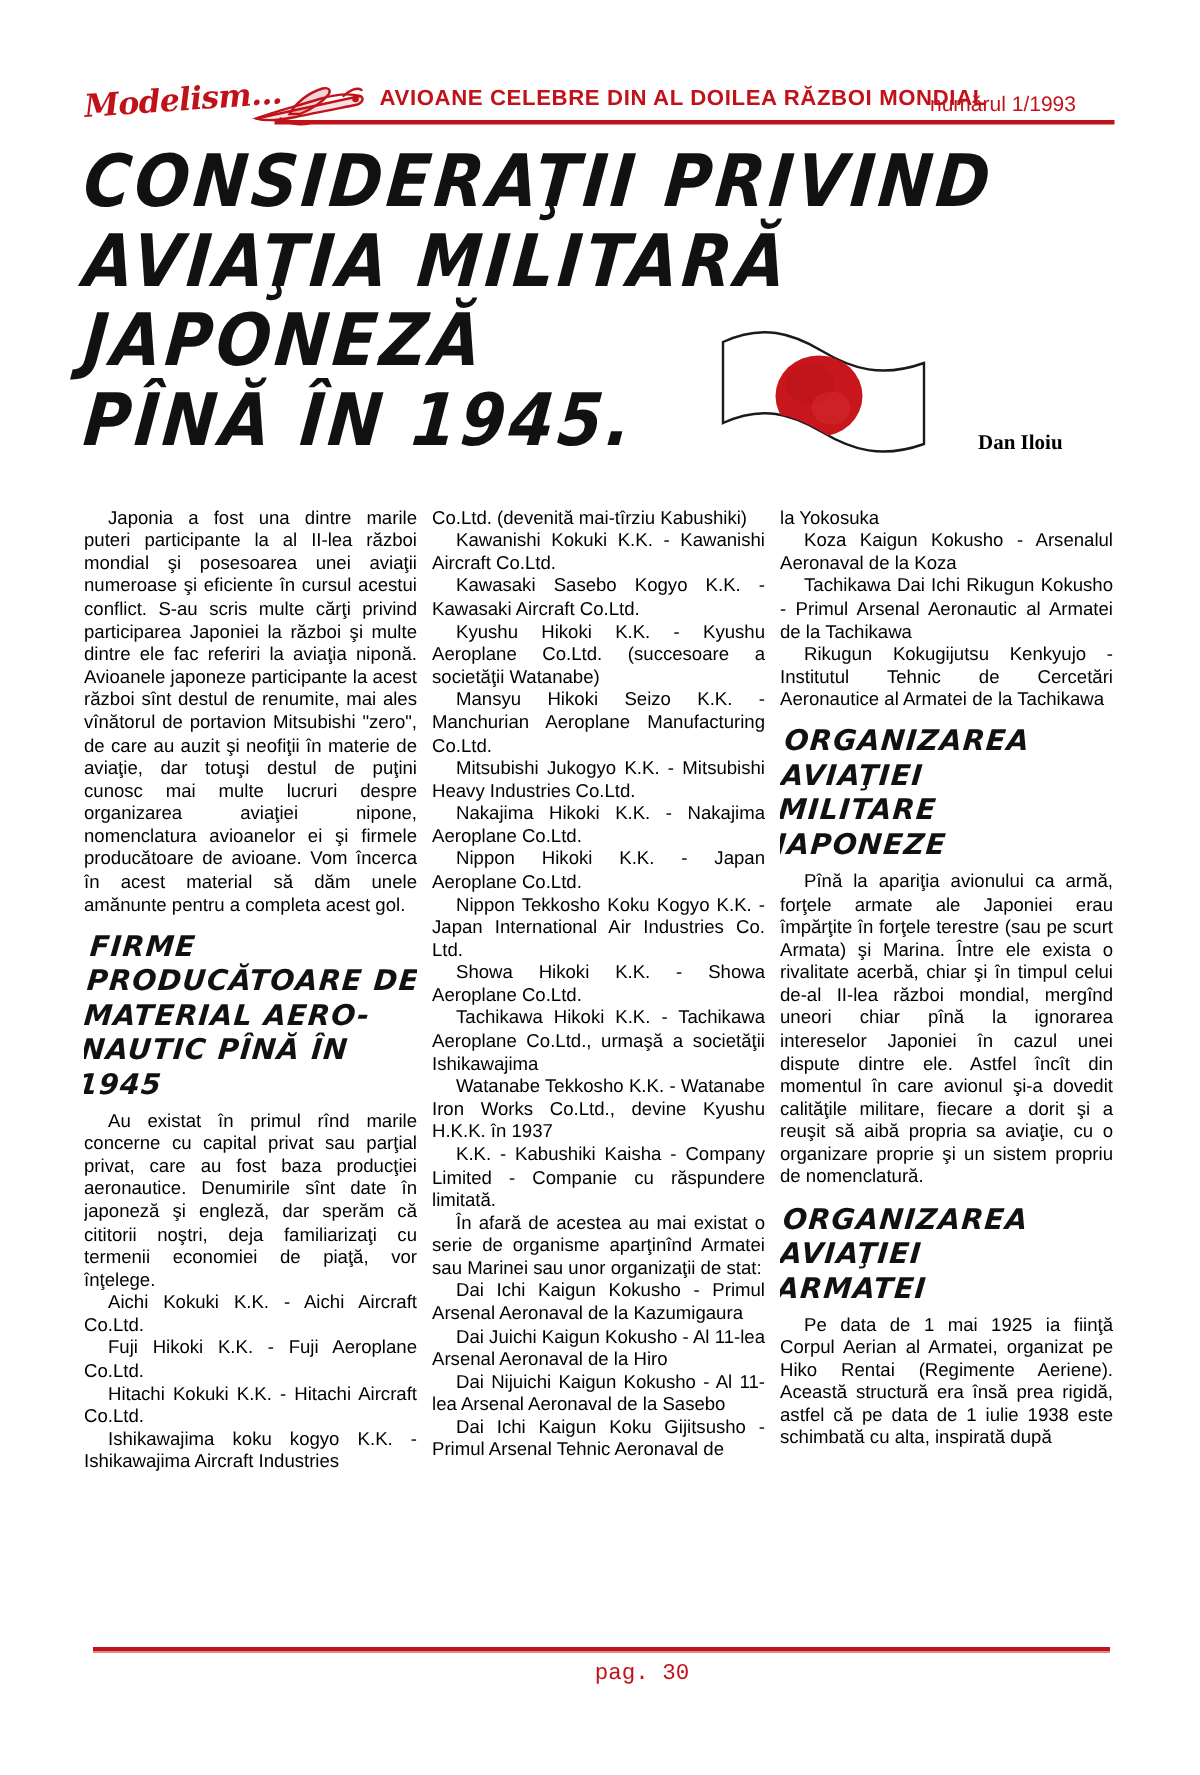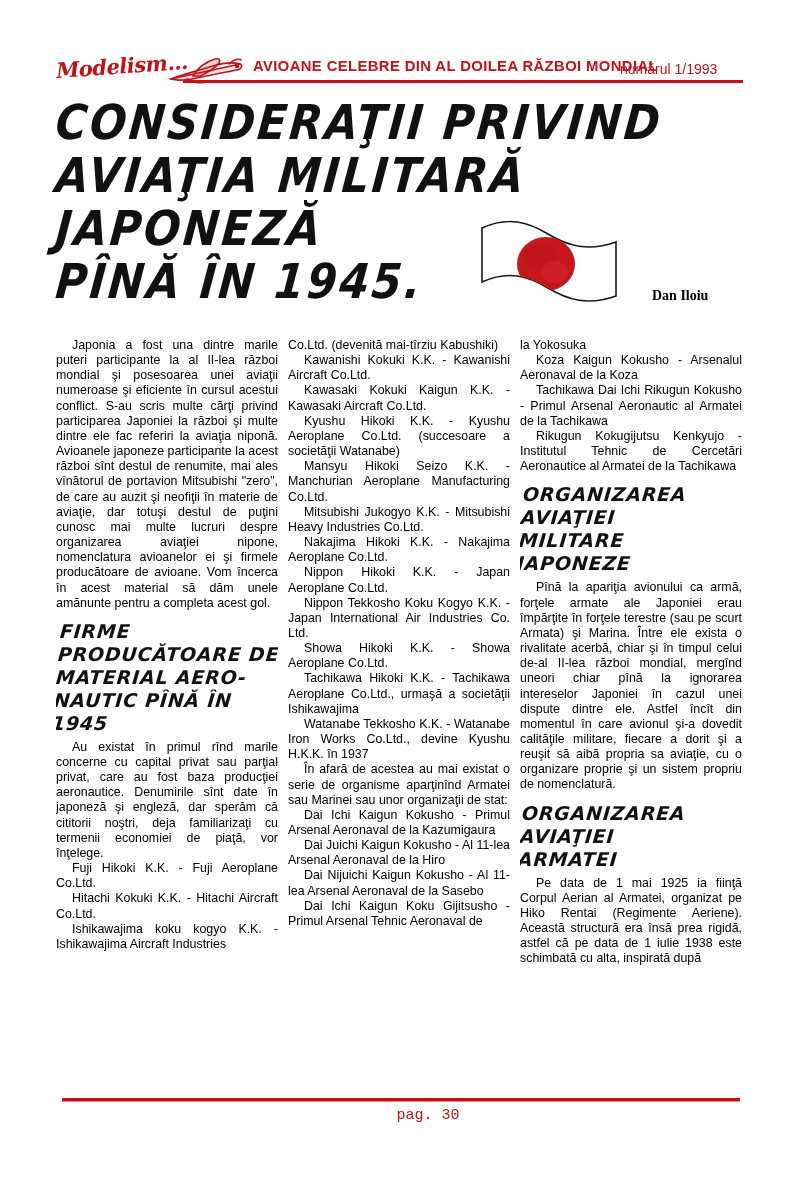--- a/index.html
+++ b/index.html
@@ -261,37 +261,39 @@
     <div class="col" id="col-0">
         <p>Japonia a fost una dintre marile puteri participante la al II-lea război mondial şi posesoarea unei aviaţii numeroase şi eficiente în cursul acestui conflict. S-au scris multe cărţi privind participarea Japoniei la război şi multe dintre ele fac referiri la aviaţia niponă. Avioanele japoneze participante la acest război sînt destul de renumite, mai ales vînătorul de portavion Mitsubishi "zero", de care au auzit şi neofiţii în materie de aviaţie, dar totuşi destul de puţini cunosc mai multe lucruri despre organizarea aviaţiei nipone, nomenclatura avioanelor ei şi firmele producătoare de avioane. Vom încerca în acest material să dăm unele amănunte pentru a completa acest gol.</p>
         <div class="subhead">
           <div>FIRME</div>
           <div>PRODUCĂTOARE DE</div>
           <div>MATERIAL AERO-</div>
           <div>NAUTIC PÎNĂ ÎN</div>
           <div>1945</div>
         </div>
         <p>Au existat în primul rînd marile concerne cu capital privat sau parţial privat, care au fost baza producţiei aeronautice. Denumirile sînt date în japoneză şi engleză, dar sperăm că cititorii noştri, deja familiarizaţi cu termenii economiei de piaţă, vor înţelege.</p>
+        <p>Aichi Kokuki K.K. - Aichi Aircraft Co.Ltd.</p>
         <p>Fuji Hikoki K.K. - Fuji Aeroplane Co.Ltd.</p>
         <p>Hitachi Kokuki K.K. - Hitachi Aircraft Co.Ltd.</p>
         <p>Ishikawajima koku kogyo K.K. - Ishikawajima Aircraft Industries</p>
       </div>
     <div class="col" id="col-1">
         <p class="noindent">Co.Ltd. (devenită mai-tîrziu Kabushiki)</p>
         <p>Kawanishi Kokuki K.K. - Kawanishi Aircraft Co.Ltd.</p>
-        <p>Kawasaki Kokuki Kaigun K.K. - Kawasaki Aircraft Co.Ltd.</p>
+        <p>Kawasaki Sasebo Kogyo K.K. - Kawasaki Aircraft Co.Ltd.</p>
         <p>Kyushu Hikoki K.K. - Kyushu Aeroplane Co.Ltd. (succesoare a societăţii Watanabe)</p>
         <p>Mansyu Hikoki Seizo K.K. - Manchurian Aeroplane Manufacturing Co.Ltd.</p>
         <p>Mitsubishi Jukogyo K.K. - Mitsubishi Heavy Industries Co.Ltd.</p>
         <p>Nakajima Hikoki K.K. - Nakajima Aeroplane Co.Ltd.</p>
         <p>Nippon Hikoki K.K. - Japan Aeroplane Co.Ltd.</p>
         <p>Nippon Tekkosho Koku Kogyo K.K. - Japan International Air Industries Co. Ltd.</p>
         <p>Showa Hikoki K.K. - Showa Aeroplane Co.Ltd.</p>
         <p>Tachikawa Hikoki K.K. - Tachikawa Aeroplane Co.Ltd., urmaşă a societăţii Ishikawajima</p>
         <p>Watanabe Tekkosho K.K. - Watanabe Iron Works Co.Ltd., devine Kyushu H.K.K. în 1937</p>
+        <p>K.K. - Kabushiki Kaisha - Company Limited - Companie cu răspundere limitată.</p>
         <p>În afară de acestea au mai existat o serie de organisme aparţinînd Armatei sau Marinei sau unor organizaţii de stat:</p>
         <p>Dai Ichi Kaigun Kokusho - Primul Arsenal Aeronaval de la Kazumigaura</p>
         <p>Dai Juichi Kaigun Kokusho - Al 11-lea Arsenal Aeronaval de la Hiro</p>
         <p>Dai Nijuichi Kaigun Kokusho - Al 11-lea Arsenal Aeronaval de la Sasebo</p>
         <p>Dai Ichi Kaigun Koku Gijitsusho - Primul Arsenal Tehnic Aeronaval de</p>
       </div>
     <div class="col" id="col-2">
         <p class="noindent">la Yokosuka</p>
         <p>Koza Kaigun Kokusho - Arsenalul Aeronaval de la Koza</p>
         <p>Tachikawa Dai Ichi Rikugun Kokusho - Primul Arsenal Aeronautic al Armatei de la Tachikawa</p>

